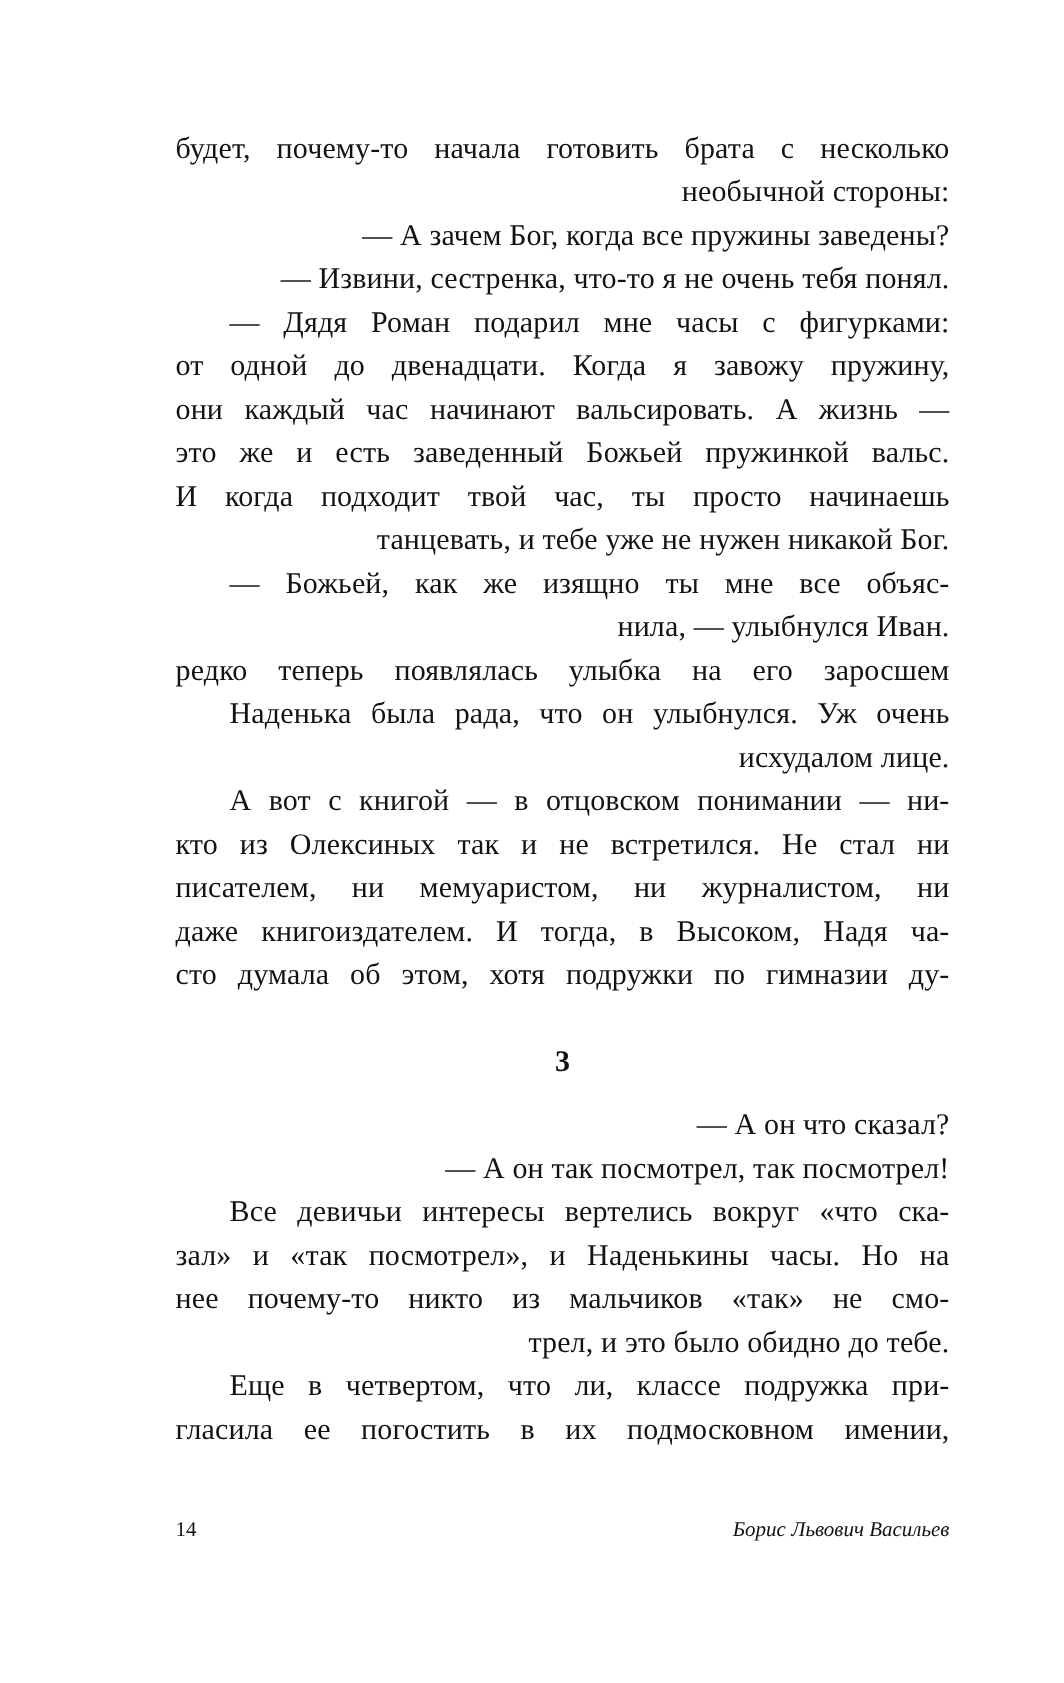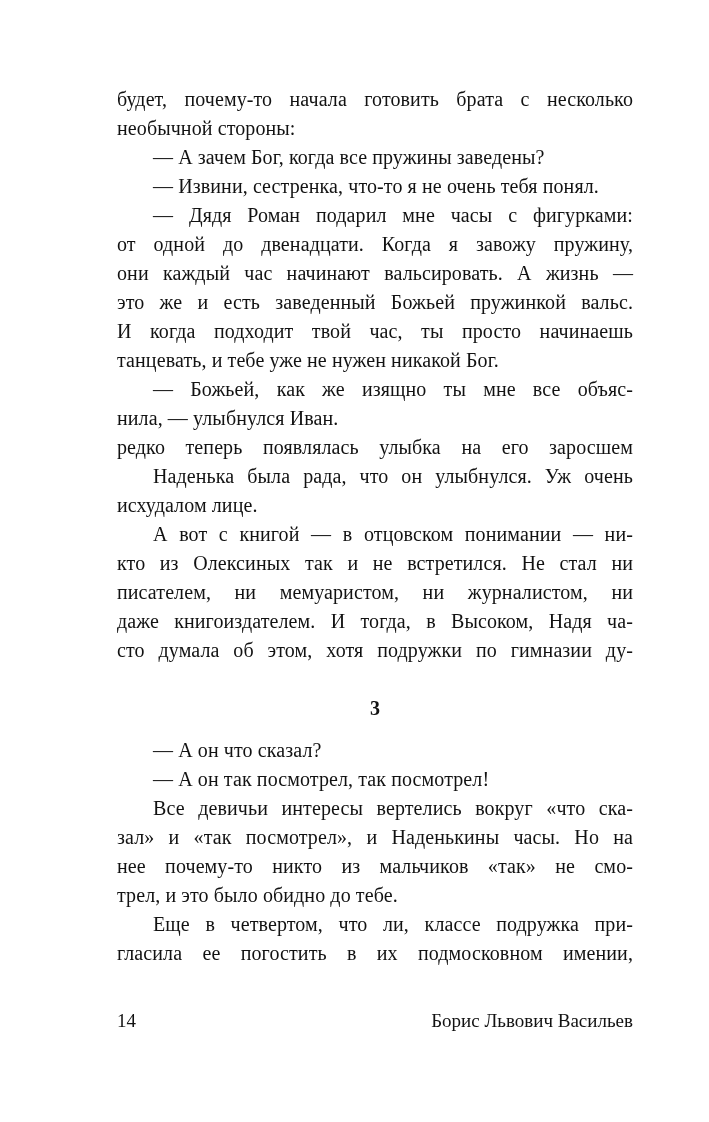--- a/index.html
+++ b/index.html
@@ -15,21 +15,21 @@
     position: relative;
     width: 709px;
     height: 1122px;
     background: #ffffff;
     padding: 85px 76px 5px 117px;
   }
   .text-block { width: 100%; }
   .line {
     font-size: 20px;
     line-height: 29px;
-    text-align: left;
+    text-align: right;
     letter-spacing: 0.1px;
   }
   .line.justify {
     text-align: justify;
     text-align-last: justify;
   }
   .line.indent {
     text-indent: 36px;
   }
   .chapter-heading {
@@ -41,24 +41,24 @@
     margin-bottom: 13px;
   }
   .footer {
     position: absolute;
     left: 117px;
     right: 76px;
     top: 1006px;
     display: flex;
     justify-content: space-between;
     align-items: baseline;
-    font-size: 19px;
+    font-size: 14px;
     line-height: 29px;
   }
-  .footer .author { }
+  .footer .author { font-style: italic; }
 </style>
 </head>
 <body>
 
 <div class="page">
 
   <div class="text-block">
       <div class="line justify">будет, почему-то начала готовить брата с несколько</div>
       <div class="line">необычной стороны:</div>
       <div class="line indent">— А зачем Бог, когда все пружины заведены?</div>

